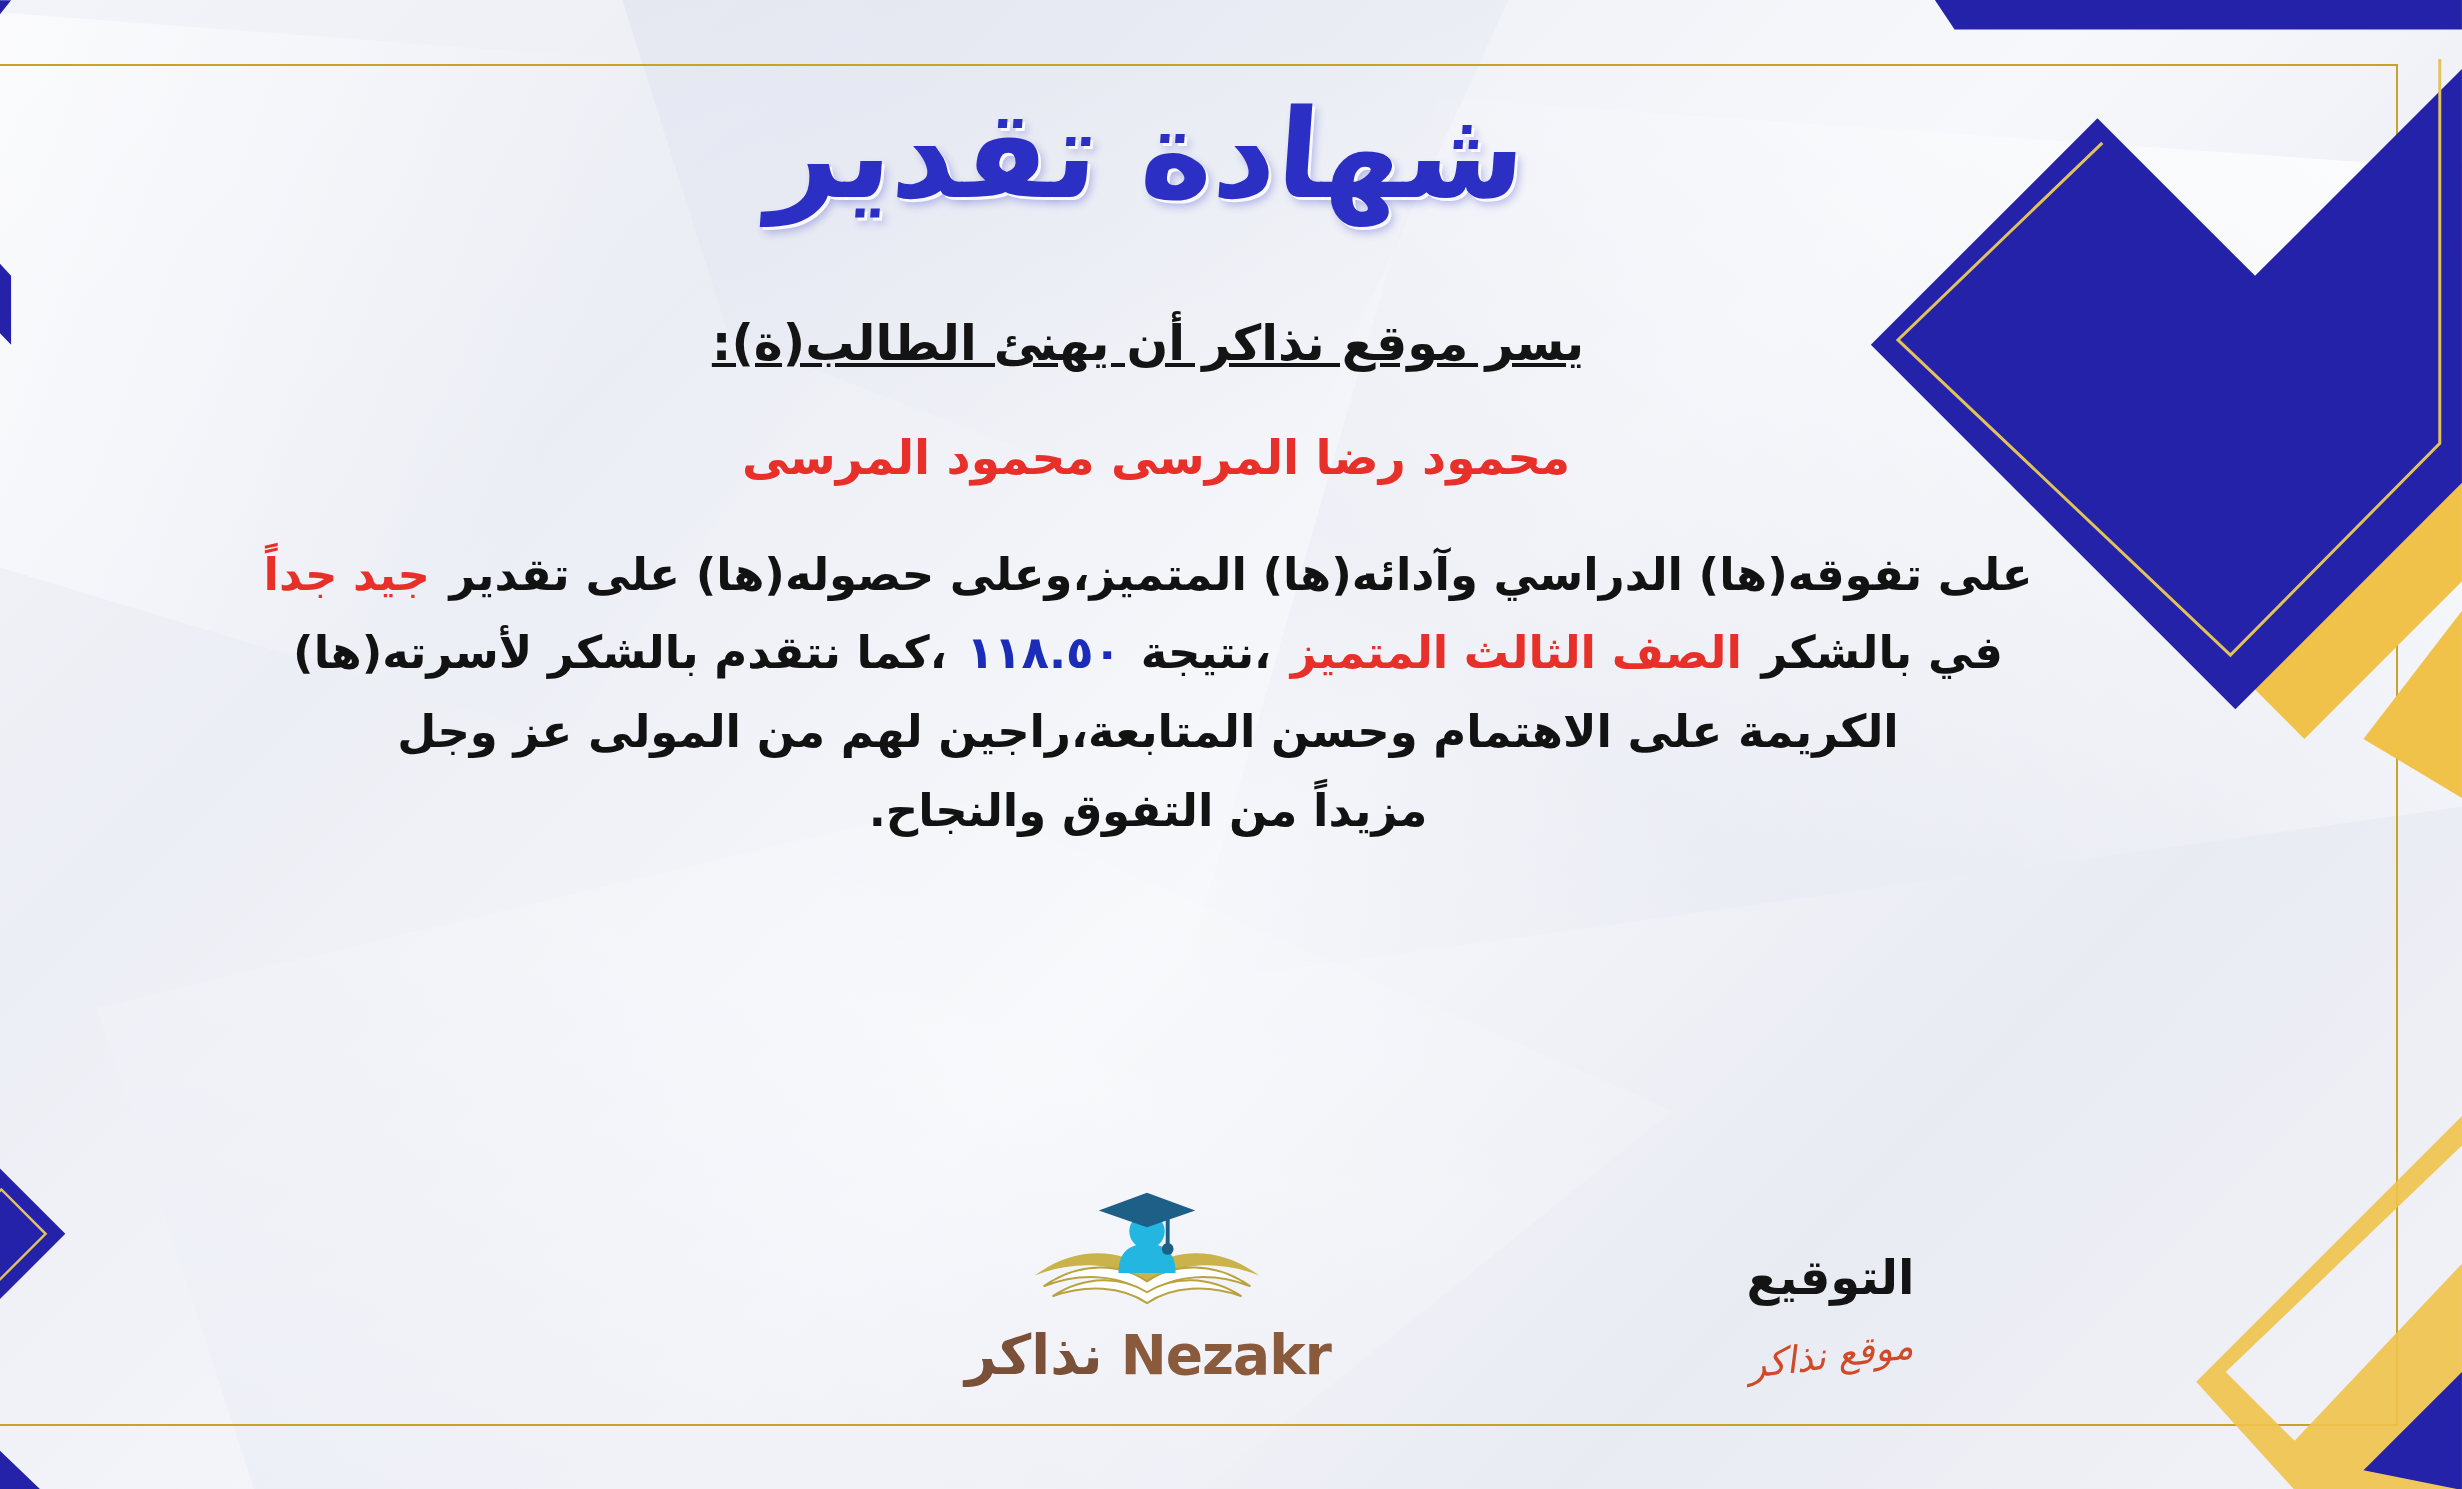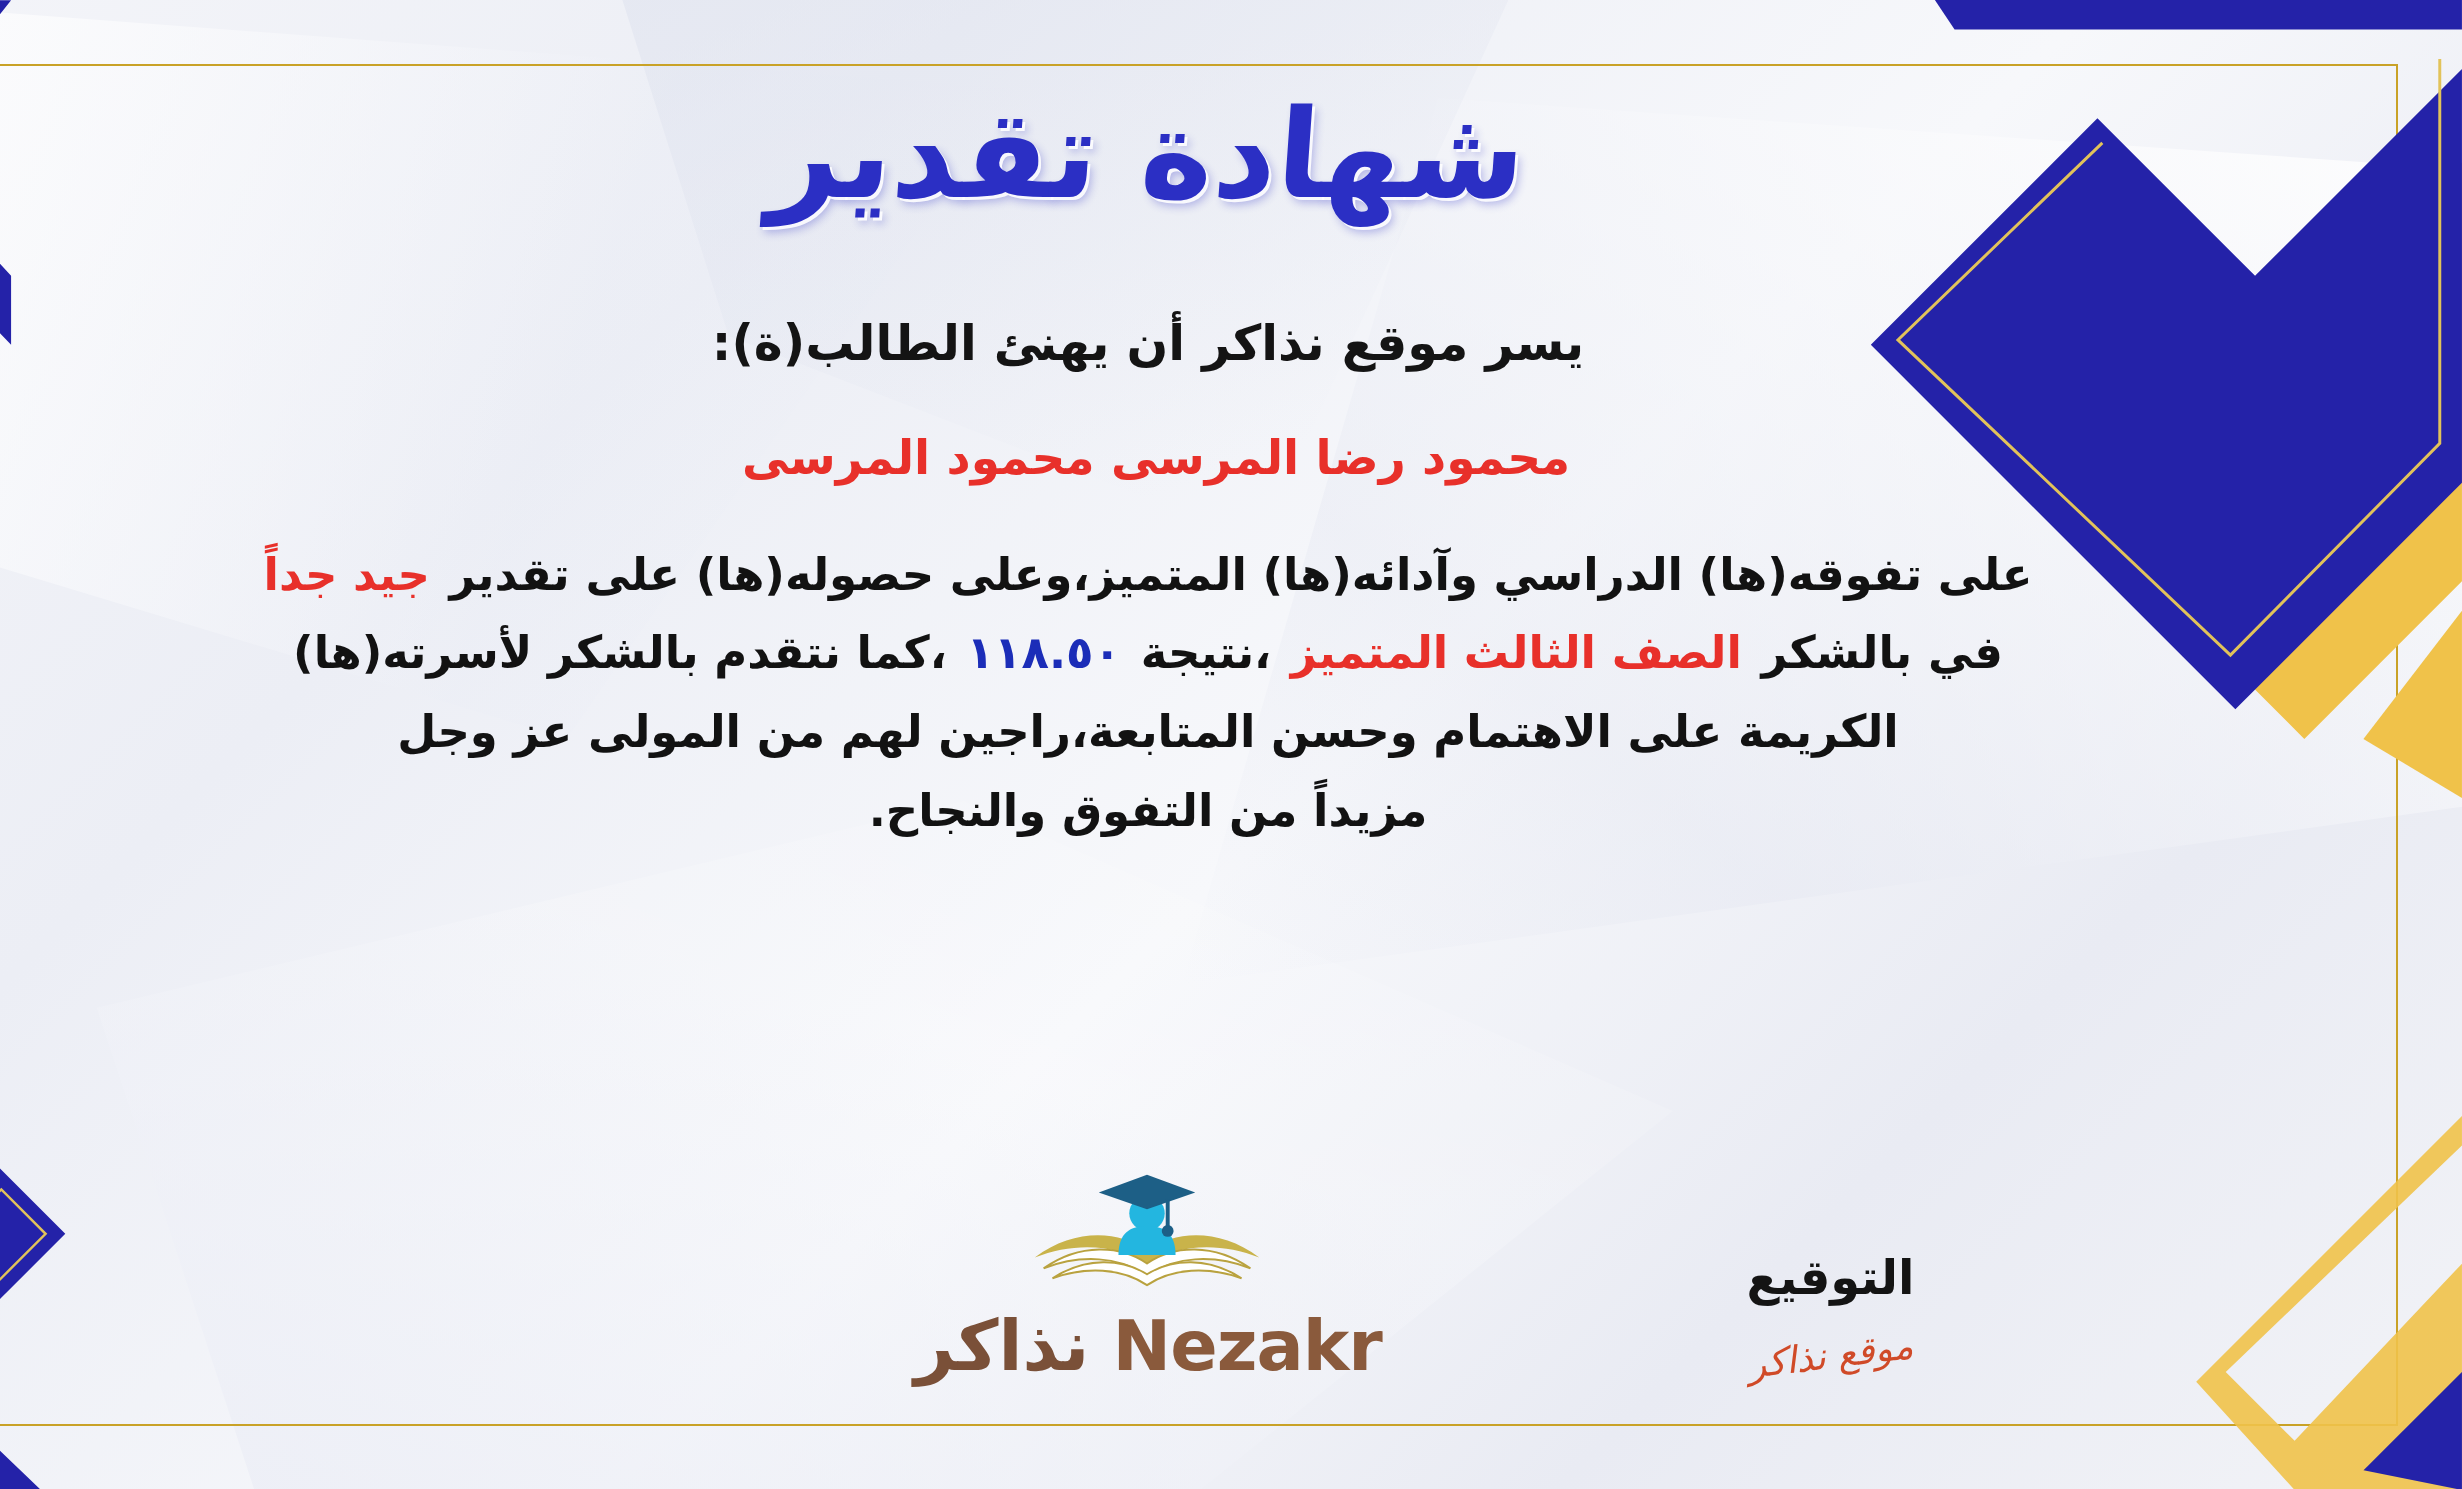--- a/index.html
+++ b/index.html
@@ -104,20 +104,21 @@
     font-size: 47px;
     line-height: 1.65;
     max-width: 2216px;
   }
 
   .line-congrats {
     margin-top: 59px;
     font-size: 49px;
     font-weight: 600;
     color: #141414;
+    text-decoration: underline;
   }
 
   .student-name {
     margin-top: 34px;
     font-size: 47px;
     font-weight: bold;
     color: #e8302a;
     letter-spacing: 0px;
     margin-left: 16px;
   }
@@ -193,21 +194,21 @@
     position: absolute;
     left: 50%;
     transform: translateX(-50%);
     bottom: -9.8px;
     width: 492px;
     text-align: center;
   }
   .logo-mark { display: block; margin: 0 auto; }
   .logo-text {
     margin-top: 3px;
-    font-size: 70px;
+    font-size: 55px;
     font-weight: bold;
     color: #7a5038;
     letter-spacing: -1px;
   }
   .logo-text .latin { color: #8a5a3c; }
 </style>
 </head>
 <body>
 
 <div class="certificate">

